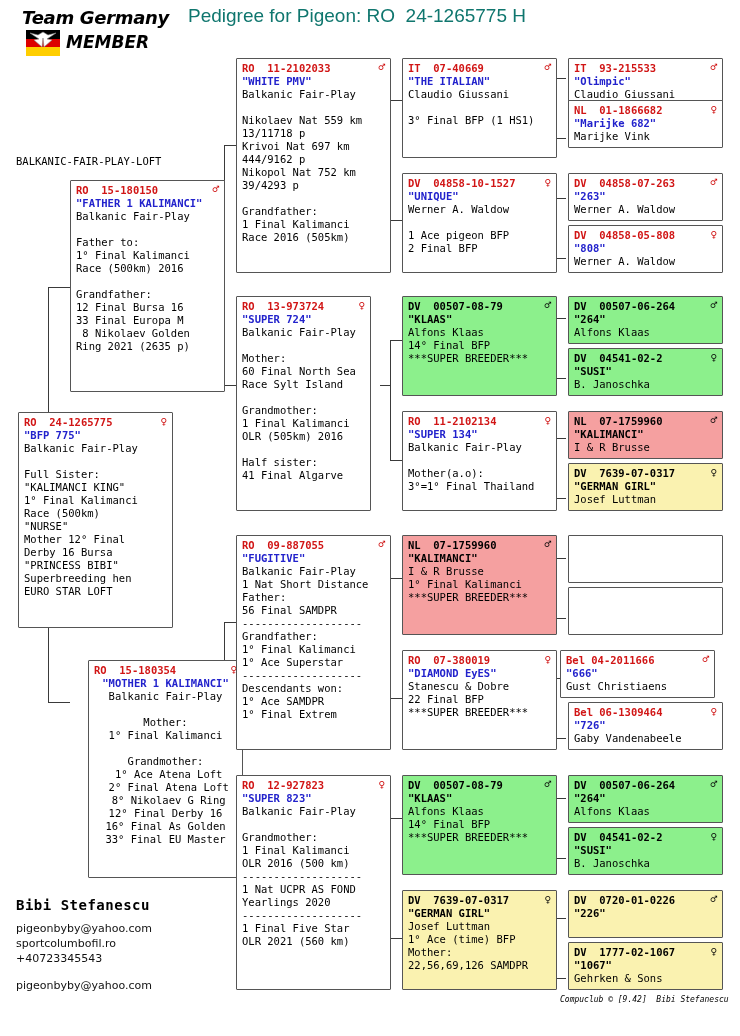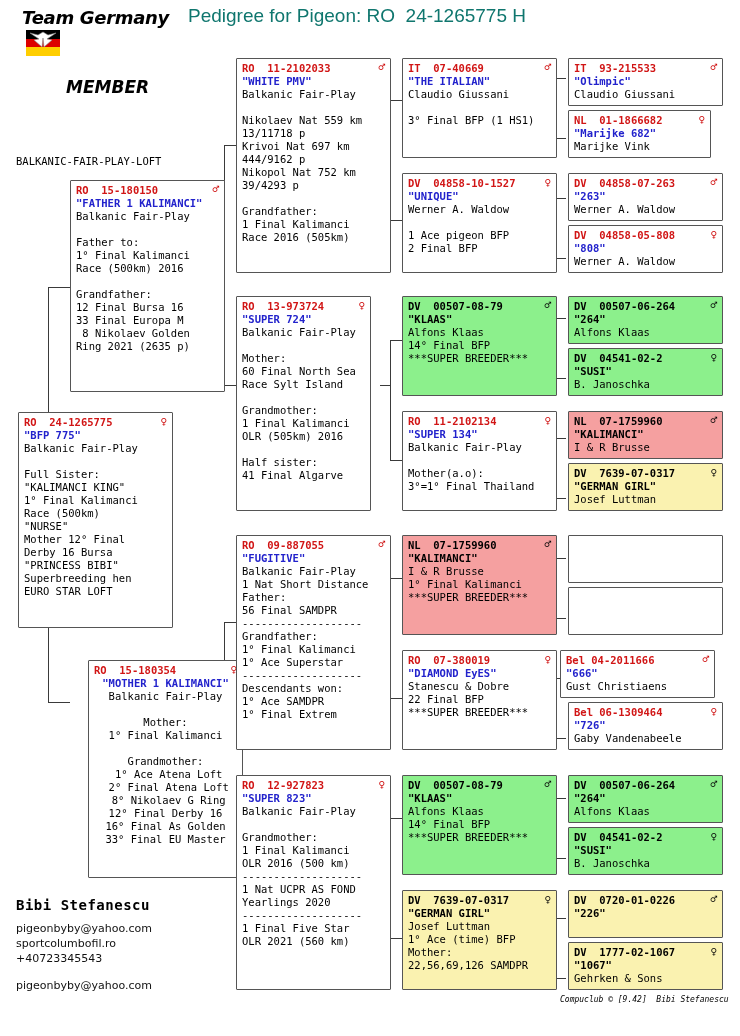--- a/index.html
+++ b/index.html
@@ -22,21 +22,21 @@
   #logo .tg-text {
     position: absolute; left: 14px; top: 1px;
     font-family: "DejaVu Sans", sans-serif;
     font-style: italic; font-weight: bold;
     font-size: 18px; color: #000; letter-spacing: -0.3px;
   }
   #logo .mem-text {
     position: absolute; left: 58px; top: 26px;
     font-family: "DejaVu Sans", sans-serif;
     font-style: italic; font-weight: bold;
-    font-size: 17px; color: #000; margin-top: 45px;
+    font-size: 17px; color: #000;
   }
   #logo .flagbox {
     position: absolute; left: 18px; top: 24px;
     width: 34px; height: 26px;
     overflow: hidden;
     border: 0;
   }
   #logo .flagbox .band { width: 100%; height: 33.34%; }
   #logo .eagle {
     position: absolute; left: 20px; top: 23px;
@@ -442,21 +442,21 @@
 </div>
 
 <div class="card" style="left:568px; top:58px; width:155px; height:48px;">
   <div class="hdr">
     <span class="ring">IT  93-215533</span>
     <span class="sex">♂</span>
   </div>
   <div class="nick">"Olimpic"</div>
   <div class="body">Claudio Giussani</div>
 </div>
-<div class="card" style="left:568px; top:110px; width:143px; height:48px;">
+<div class="card" style="left:568px; top:100px; width:155px; height:48px;">
   <div class="hdr">
     <span class="ring">NL  01-1866682</span>
     <span class="sex">♀</span>
   </div>
   <div class="nick">"Marijke 682"</div>
   <div class="body">Marijke Vink</div>
 </div>
 <div class="card" style="left:568px; top:173px; width:155px; height:48px;">
   <div class="hdr">
     <span class="ring">DV  04858-07-263</span>

